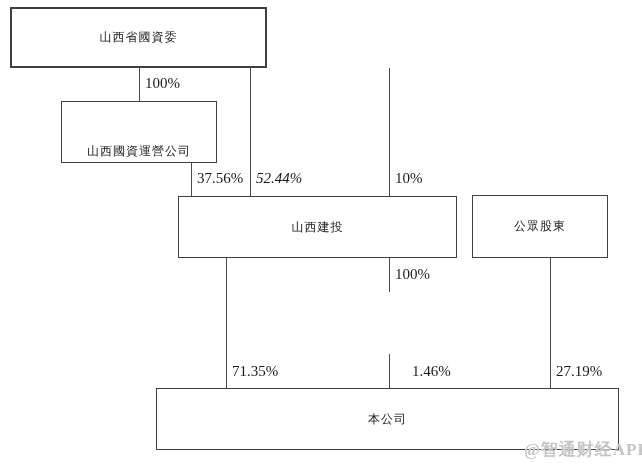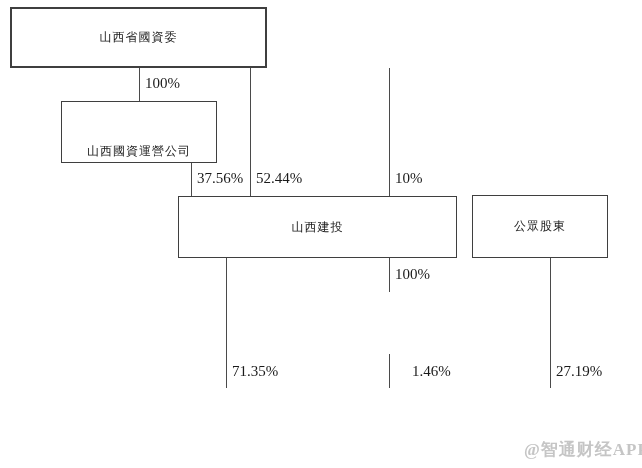--- a/index.html
+++ b/index.html
@@ -56,21 +56,21 @@
   
   .pct {
     position: absolute;
     font-size: 15px;
     line-height: 16px;
     white-space: nowrap;
     z-index: 3;
   }
   .pct-0 { left: 145px; top: 75px;  }
   .pct-1 { left: 197px; top: 170px; }
-  .pct-2 { left: 256px; top: 170px; }
+  .pct-2 { left: 256px; top: 170px; font-style: italic; }
   .pct-3 { left: 395px; top: 170px; }
   .pct-4 { left: 395px; top: 266px; }
   .pct-5 { left: 232px; top: 363px; }
   .pct-6 { left: 395px; top: 363px; margin-left: 17px; }
   .pct-7 { left: 556px; top: 363px; }
   
   .watermark {
     position: absolute;
     left: 524px;
     top: 438px;
@@ -102,20 +102,23 @@
   </div>
   <div class="node node-2">
     <span>山西國資運營公司</span>
   </div>
   <div class="node node-3">
     <span>山西建投</span>
   </div>
   <div class="node node-4">
     <span>公眾股東</span>
   </div>
+  <div class="node node-6">
+    <span>本公司</span>
+  </div>
 
   <span class="pct pct-0">100%</span>
   <span class="pct pct-1">37.56%</span>
   <span class="pct pct-2">52.44%</span>
   <span class="pct pct-3">10%</span>
   <span class="pct pct-4">100%</span>
   <span class="pct pct-5">71.35%</span>
   <span class="pct pct-6">1.46%</span>
   <span class="pct pct-7">27.19%</span>
 

